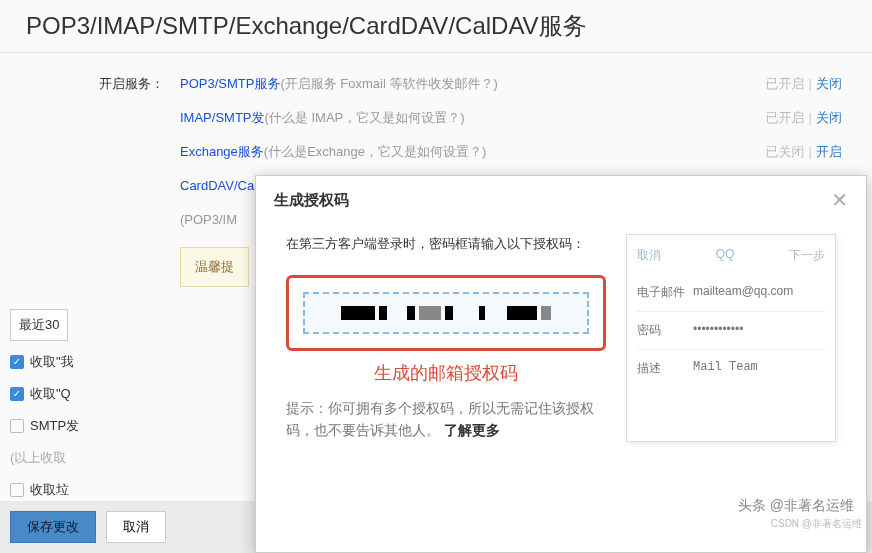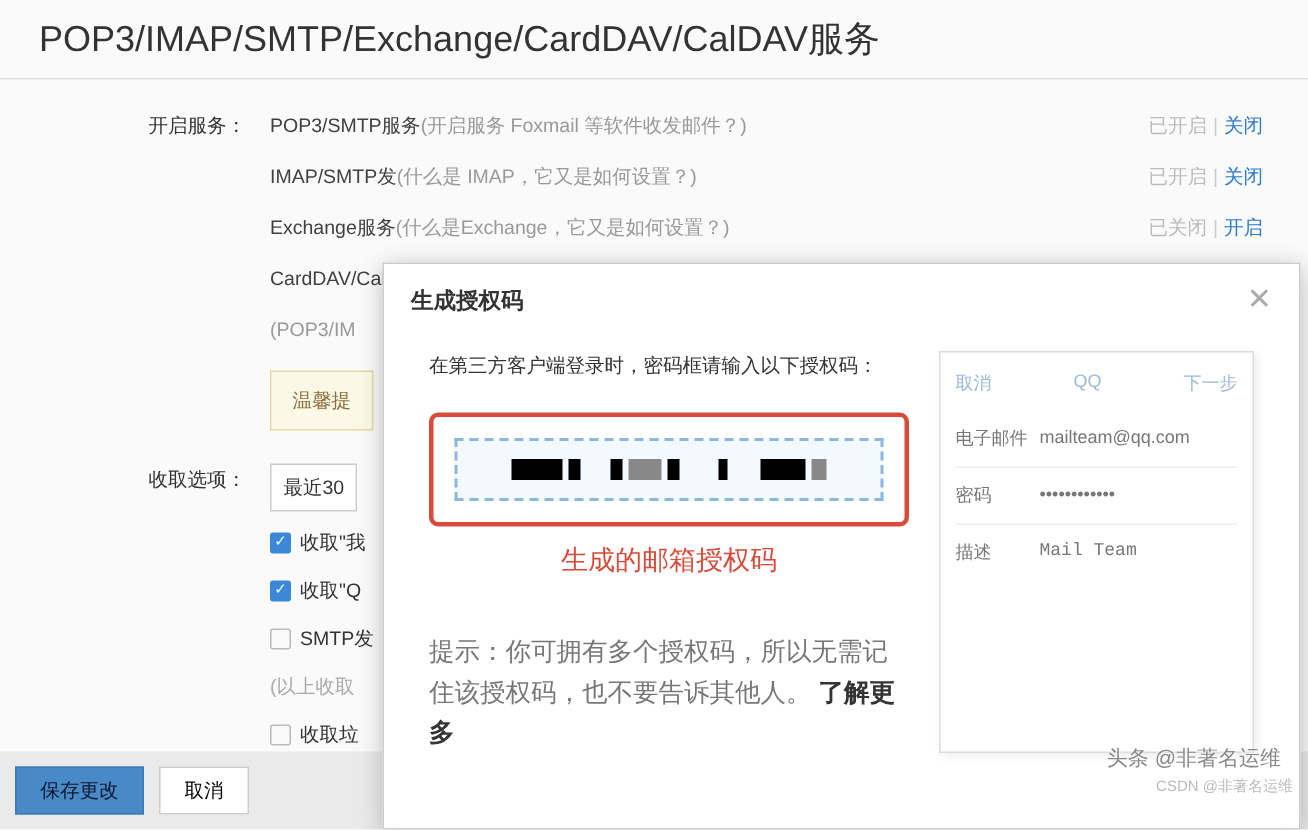--- a/index.html
+++ b/index.html
@@ -3,21 +3,21 @@
 <meta charset="utf-8">
 <style>
 * { margin: 0; padding: 0; box-sizing: border-box; }
 body { font-family: "Microsoft YaHei", "PingFang SC", sans-serif; font-size: 13px; color: #333; background: #fafafa; width: 872px; height: 553px; overflow: hidden; position: relative; }
 .page-title { font-size: 24px; font-weight: normal; color: #333; padding: 10px 0 10px 26px; border-bottom: 1px solid #e0e0e0; }
 .content { padding: 20px 10px; }
 .row { display: flex; margin-bottom: 16px; line-height: 22px; }
 .row-label { width: 170px; text-align: right; color: #333; padding-right: 16px; flex-shrink: 0; }
 .services { flex: 1; }
 .service-line { display: flex; margin-bottom: 12px; }
-.service-name { color: #404040; }
+.service-name { color: #1d4ed8; }
 .service-help { color: #999; }
 .service-status { margin-left: auto; color: #bbb; padding-right: 20px; white-space: nowrap; }
 .status-link { color: #2b7acc; cursor: pointer; }
 .divider { color: #ccc; margin: 0 4px; }
 .warm-tip { display: inline-block; border: 1px solid #e6d9a8; background: #fcf8e6; padding: 8px 14px; color: #8a6d3b; margin-top: 4px; }
 .options { margin-top: 22px; }
 .option-line { display: flex; align-items: center; margin-bottom: 10px; }
 .checkbox { width: 14px; height: 14px; border: 1px solid #bbb; border-radius: 2px; margin-right: 6px; display: inline-flex; align-items: center; justify-content: center; font-size: 10px; color: #fff; flex-shrink: 0; }
 .checkbox.checked { background: #3b88d8; border-color: #3b88d8; }
 .option-note { color: #aaa; margin-bottom: 10px; }
@@ -31,21 +31,21 @@
 .modal-title { font-size: 15px; font-weight: bold; }
 .modal-close { color: #aaa; font-size: 20px; cursor: pointer; line-height: 1; }
 .modal-body { padding: 10px 30px 20px; display: flex; gap: 20px; }
 .modal-left { flex: 1; }
 .modal-instruction { font-size: 13px; line-height: 1.6; margin-bottom: 20px; }
 .code-box-outer { border: 3px solid #d84a3a; border-radius: 6px; padding: 14px; margin-bottom: 10px; }
 .code-box { border: 2px dashed #8ab8e0; background: #f4f9fd; padding: 12px 8px; display: flex; gap: 4px; justify-content: center; }
 .code-block { height: 14px; background: #000; }
 .code-gray { background: #888; }
 .code-caption { text-align: center; color: #d84a3a; font-size: 18px; margin-top: 6px; }
-.modal-hint { font-size: 17px; color: #777; line-height: 1.6; margin-top: 36px; }
+.modal-hint { font-size: 14px; color: #777; line-height: 1.6; margin-top: 12px; }
 .learn-more { color: #333; font-weight: bold; }
 .phone-preview { width: 210px; border: 1px solid #ddd; padding: 12px 10px 6px; background: #fff; font-size: 12px; box-shadow: 2px 2px 6px rgba(0,0,0,0.08); }
 .phone-header { display: flex; justify-content: space-between; color: #9bb9d6; padding-bottom: 10px; }
 .phone-row { display: flex; padding: 10px 0; border-bottom: 1px solid #eee; }
 .phone-row:last-child { border-bottom: none; font-family: Liberation Mono, monospace; }
 .phone-label { width: 56px; color: #777; }
 .phone-value { color: #777; }
 .watermark { position: absolute; bottom: 38px; right: 18px; color: #888; font-size: 14px; z-index: 10; text-shadow: 0 0 2px #fff; }
 .watermark2 { position: absolute; bottom: 22px; right: 10px; color: #bbb; font-size: 10px; z-index: 10; }
 </style>
@@ -79,21 +79,20 @@
           <span class="service-status"><span class="">已开启</span><span class="divider">|</span><span class="status-link">关闭</span></span>
         </div>
         <div class="service-line">
           <span class="service-help">(POP3/IM</span>
         </div>
         <div><span class="warm-tip">温馨提</span></div>
       </div>
   </div>
 
   <div class="row options">
-    <div class="row-label">收取选项：</div>
     <div>
       <div class="option-line">
         <span class="select">最近30</span>
       </div>
       <div id="options">
           <div class="option-line">
             <span class="checkbox checked">✓</span>
             <span>收取"我</span>
           </div>
           <div class="option-line">

